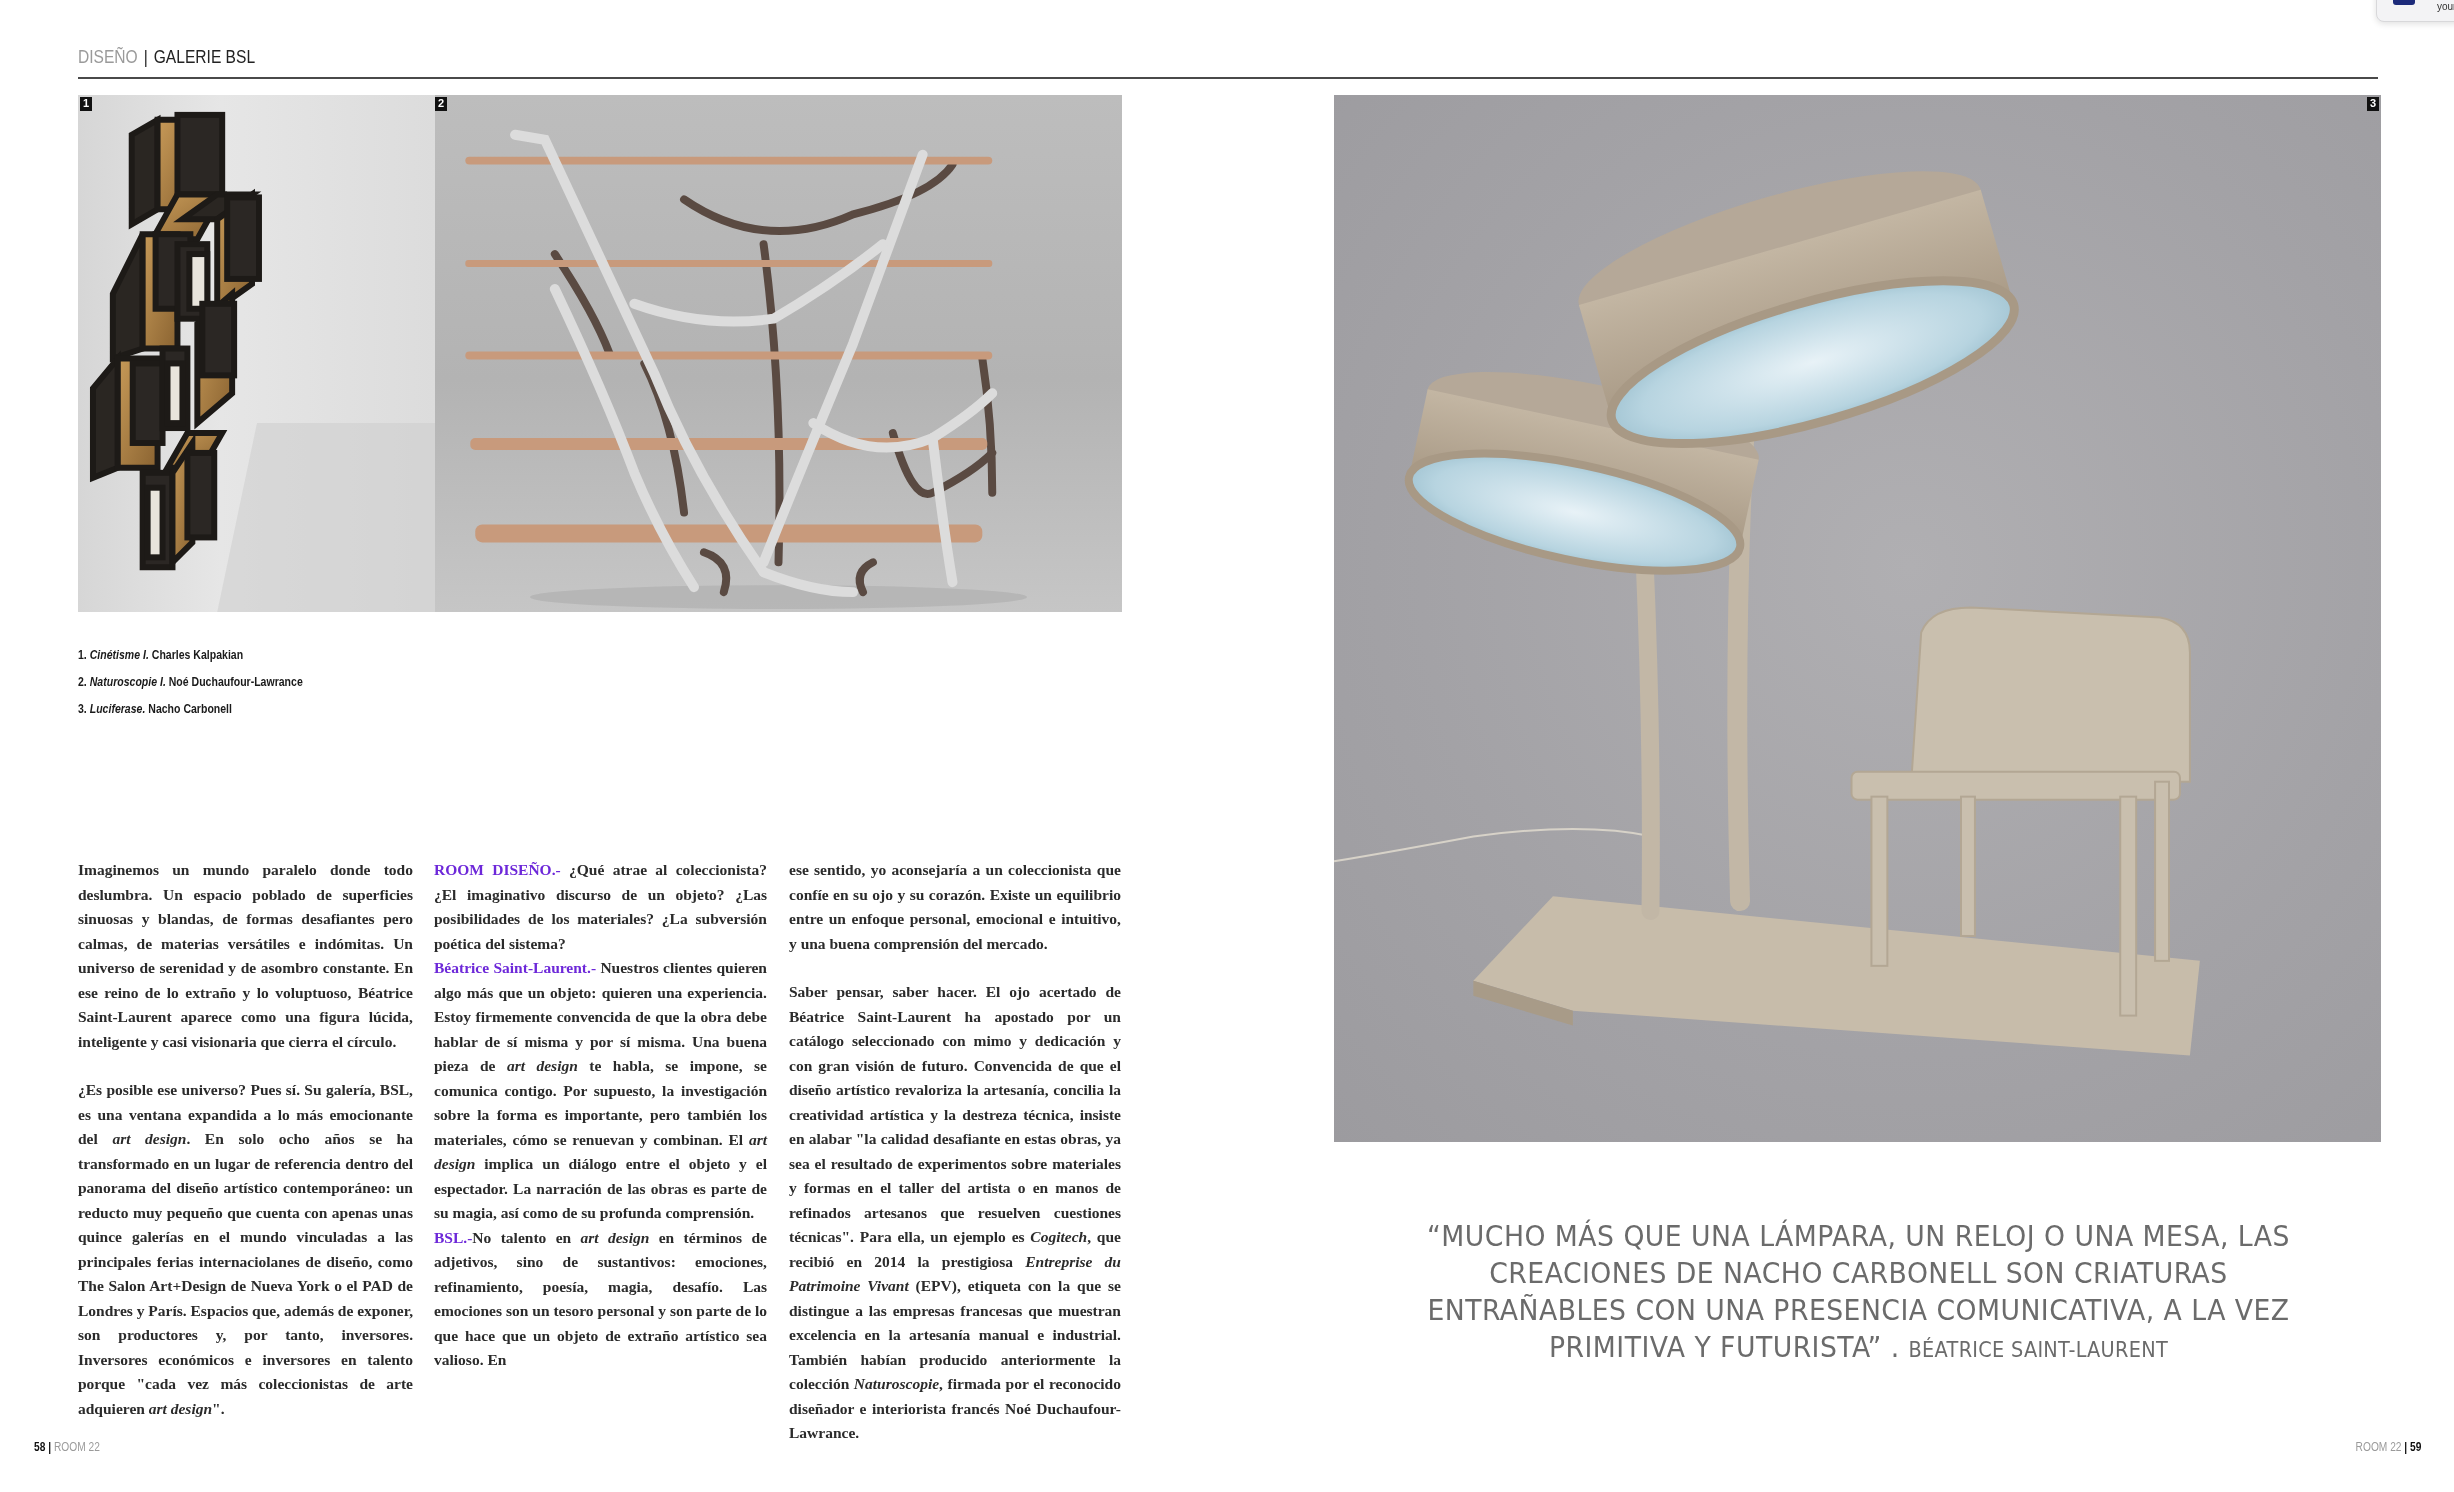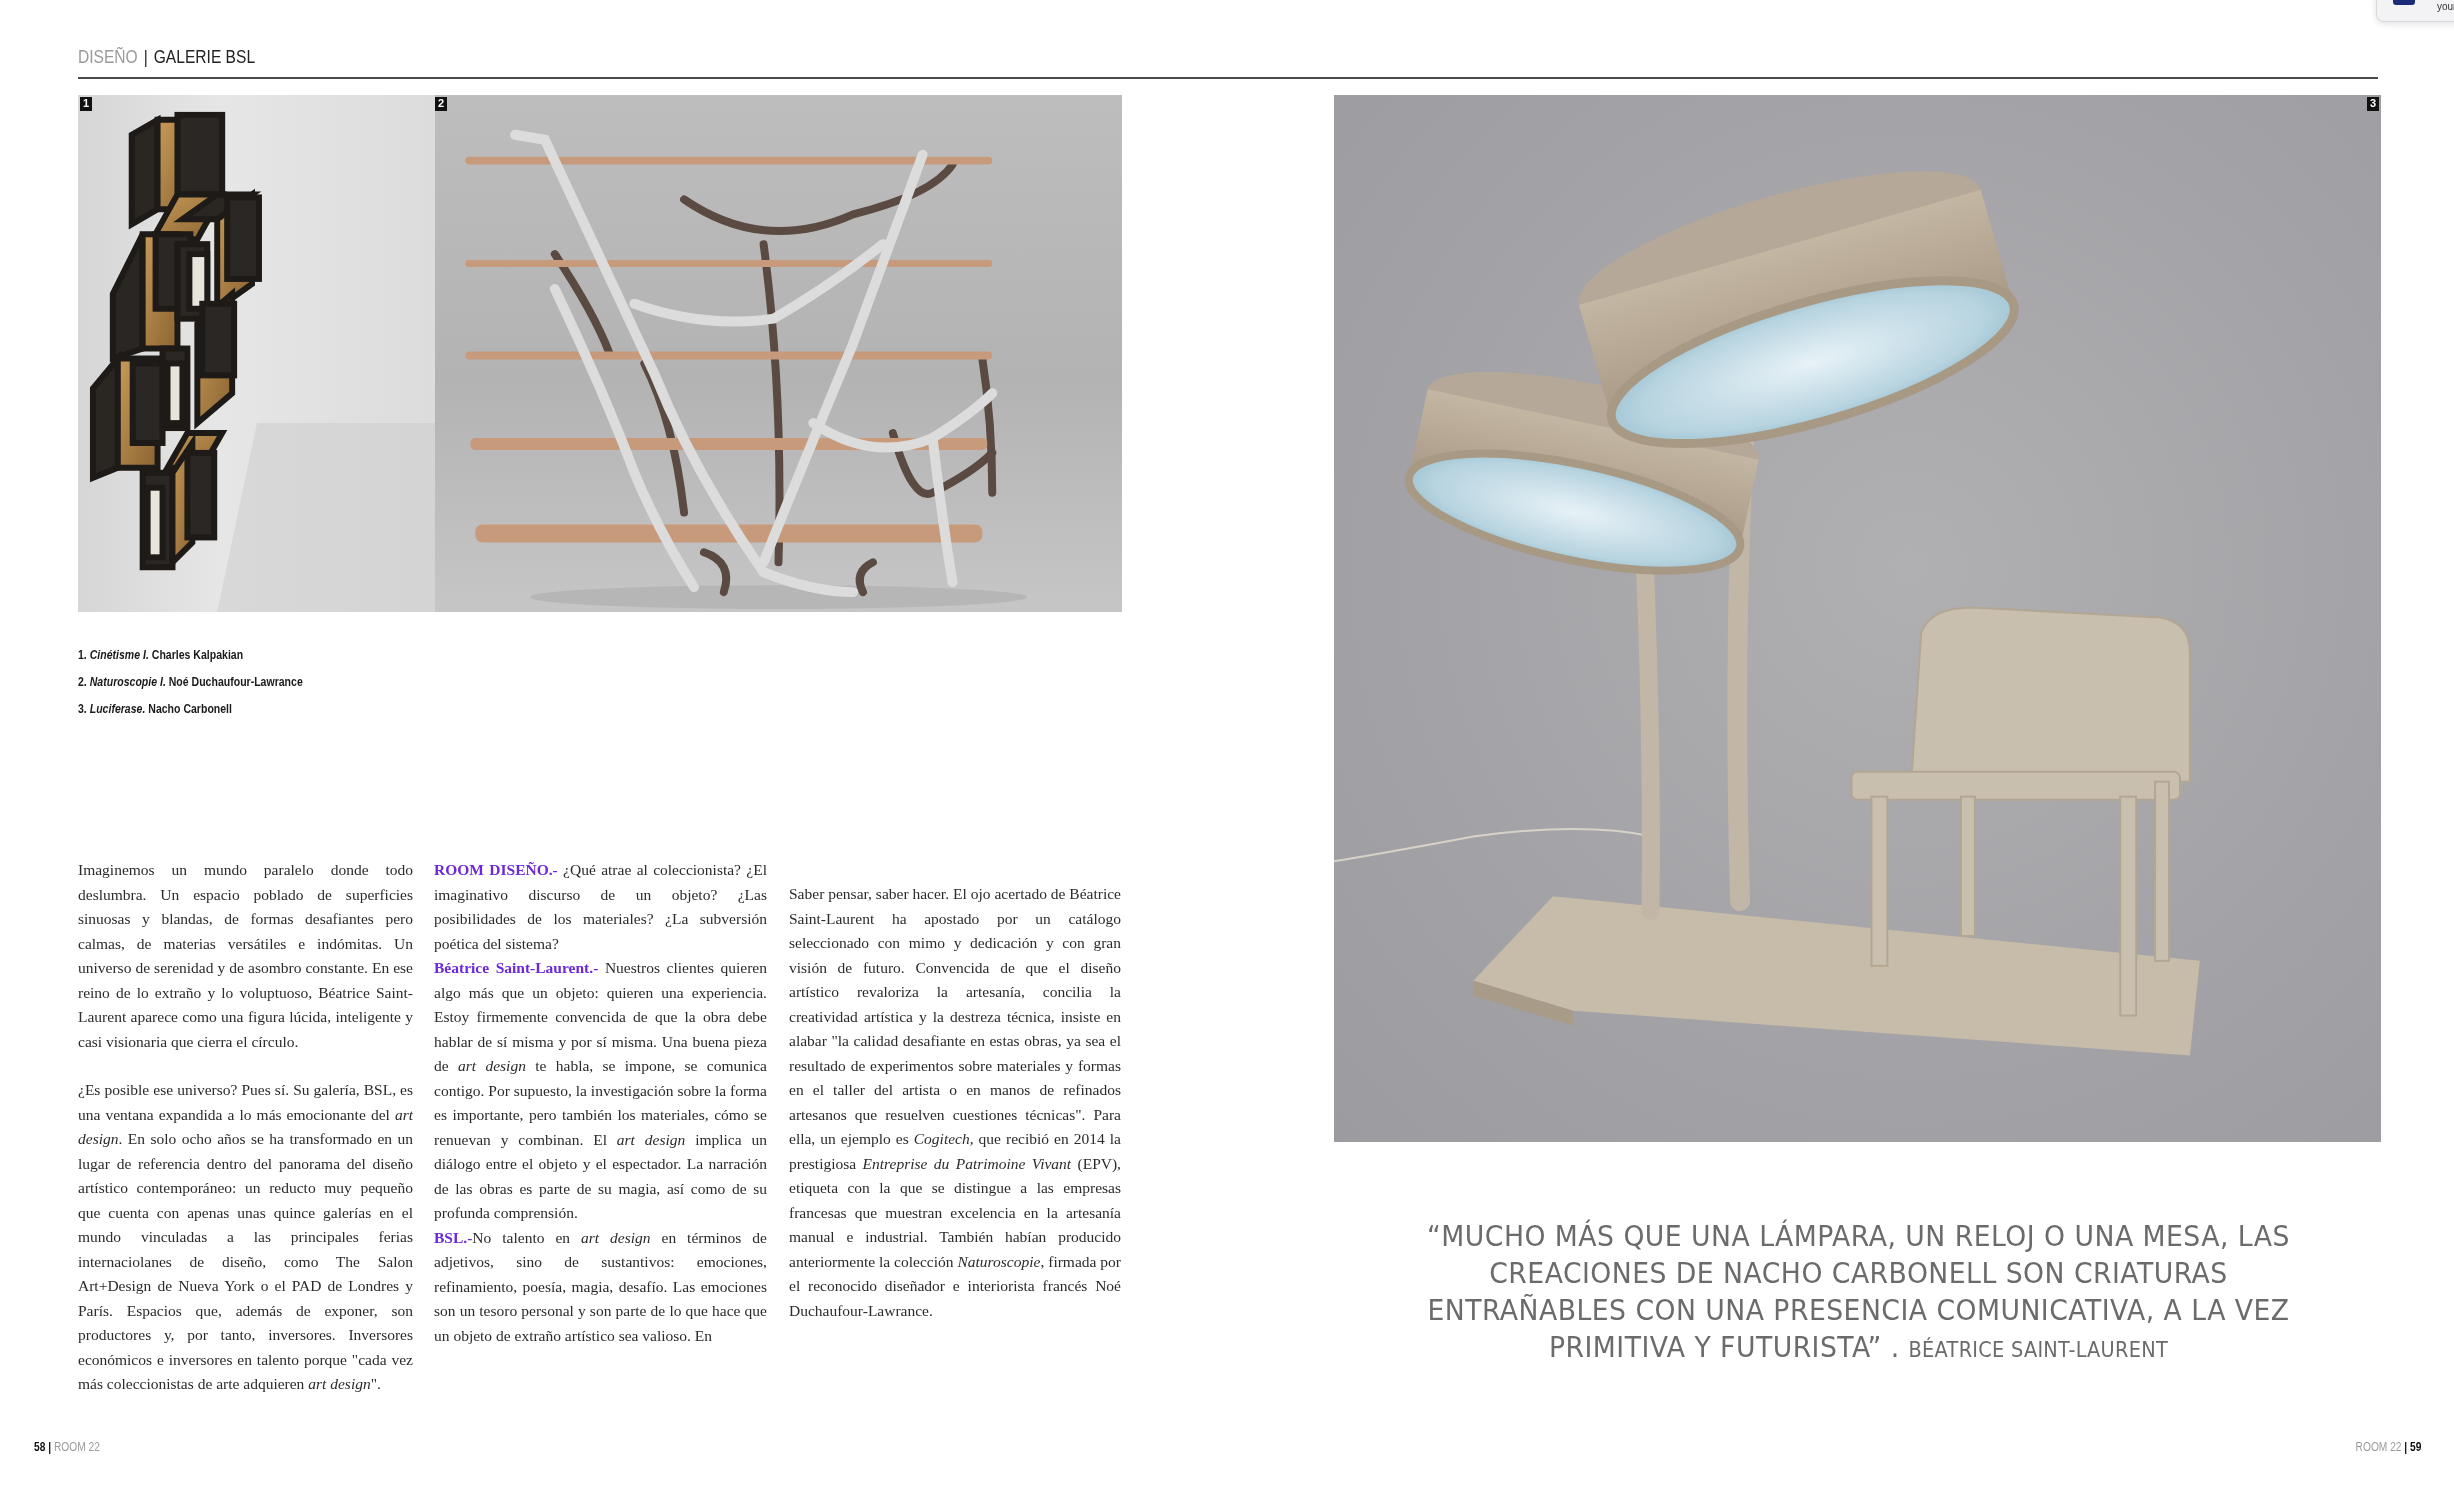--- a/index.html
+++ b/index.html
@@ -15,21 +15,21 @@
   .photo { position: absolute; overflow: hidden; }
   .photo-1 { left: 78px; top: 95px; width: 357px; height: 517px; background: linear-gradient(90deg, #d6d6d6 0%, #e6e6e6 40%, #dcdcdc 100%); }
   .photo-2 { left: 435px; top: 95px; width: 687px; height: 517px; background: linear-gradient(180deg, #bdbdbd 0%, #b3b3b3 55%, #c6c6c6 100%); }
   .photo-3 { left: 1334px; top: 95px; width: 1047px; height: 1047px; background: radial-gradient(ellipse at 55% 45%, #b0afb2 0%, #a3a2a6 60%, #9c9b9f 100%); }
 
   .num-tag { position: absolute; background: #111; color: #fff; font-family: "Liberation Sans", sans-serif; font-weight: bold; font-size: 11px; line-height: 13px; width: 12px; height: 14px; text-align: center; z-index: 3; }
 
   .caption-list { position: absolute; left: 78px; top: 642px; font-family: "Liberation Sans", sans-serif; font-size: 12.4px; font-weight: bold; color: #1a1a1a; line-height: 27px; transform: scaleX(0.85); transform-origin: left; }
   .caption-list .title { font-style: italic; }
 
-  .column { position: absolute; top: 858px; width: 335px; font-size: 15.5px; line-height: 24.5px; text-align: justify; hyphens: auto; color: #2b2b2b; }
+  .column { position: absolute; top: 858px; width: 335px; font-size: 15.5px; line-height: 24.5px; text-align: justify; hyphens: auto; color: #2b2b2b; font-weight: bold; }
   .col-1 { left: 78px; }
   .col-2 { left: 434px; width: 333px; }
   .col-3 { left: 789px; width: 332px; }
   .column p { margin: 0; }
   .column p.gap { margin-top: 24px; }
   .column b { color: #6d28d9; }
   .column i { font-style: italic; }
 
   .pull-quote { position: absolute; left: 1373px; top: 1218px; width: 971px; text-align: center; font-family: "DejaVu Sans", sans-serif; font-size: 29px; line-height: 37px; color: #6b6b6b; letter-spacing: 0.5px; transform: scaleX(0.92); transform-origin: center; }
   .pull-quote .attribution { font-size: 21px; letter-spacing: 0.3px; }
@@ -205,20 +205,21 @@
   <p class="gap"><span>¿Es posible ese universo? Pues sí. Su galería, BSL, es una ventana expandida a lo más emocionante del </span><i>art design</i><span>. En solo ocho años se ha transformado en un lugar de referencia dentro del panorama del diseño artístico contemporáneo: un reducto muy pequeño que cuenta con apenas unas quince galerías en el mundo vinculadas a las principales ferias internaciolanes de diseño, como The Salon Art+Design de Nueva York o el PAD de Londres y París. Espacios que, además de exponer, son productores y, por tanto, inversores. Inversores económicos e inversores en talento porque "cada vez más coleccionistas de arte adquieren </span><i>art design</i><span>".</span></p>
 </div>
 
 <div class="column col-2">
   <p><b>ROOM DISEÑO.-</b><span> ¿Qué atrae al coleccionista? ¿El imaginativo discurso de un objeto? ¿Las posibilidades de los materiales? ¿La subversión poética del sistema?</span></p>
   <p><b>Béatrice Saint-Laurent.-</b><span> Nuestros clientes quieren algo más que un objeto: quieren una experiencia. Estoy firmemente convencida de que la obra debe hablar de sí misma y por sí misma. Una buena pieza de </span><i>art design</i><span> te habla, se impone, se comunica contigo. Por supuesto, la investigación sobre la forma es importante, pero también los materiales, cómo se renuevan y combinan. El </span><i>art design</i><span> implica un diálogo entre el objeto y el espectador. La narración de las obras es parte de su magia, así como de su profunda comprensión.</span></p>
   <p><b>BSL.-</b><span>No talento en </span><i>art design</i><span> en términos de adjetivos, sino de sustantivos: emociones, refinamiento, poesía, magia, desafío. Las emociones son un tesoro personal y son parte de lo que hace que un objeto de extraño artístico sea valioso. En</span></p>
 </div>
 
 <div class="column col-3">
+  <p>ese sentido, yo aconsejaría a un coleccionista que confíe en su ojo y su corazón. Existe un equilibrio entre un enfoque personal, emocional e intuitivo, y una buena comprensión del mercado.</p>
   <p class="gap"><span>Saber pensar, saber hacer. El ojo acertado de Béatrice Saint-Laurent ha apostado por un catálogo seleccionado con mimo y dedicación y con gran visión de futuro. Convencida de que el diseño artístico revaloriza la artesanía, concilia la creatividad artística y la destreza técnica, insiste en alabar "la calidad desafiante en estas obras, ya sea el resultado de experimentos sobre materiales y formas en el taller del artista o en manos de refinados artesanos que resuelven cuestiones técnicas". Para ella, un ejemplo es </span><i>Cogitech</i><span>, que recibió en 2014 la prestigiosa </span><i>Entreprise du Patrimoine Vivant</i><span> (EPV), etiqueta con la que se distingue a las empresas francesas que muestran excelencia en la artesanía manual e industrial. También habían producido anteriormente la colección </span><i>Naturoscopie</i><span>, firmada por el reconocido diseñador e interiorista francés Noé Duchaufour-Lawrance.</span></p>
 </div>
 
 <div class="pull-quote">
   <span>“MUCHO MÁS QUE UNA LÁMPARA, UN RELOJ O UNA MESA, LAS CREACIONES DE NACHO CARBONELL SON CRIATURAS ENTRAÑABLES CON UNA PRESENCIA COMUNICATIVA, A LA VEZ PRIMITIVA Y FUTURISTA” .</span>
   <span class="attribution">BÉATRICE SAINT-LAURENT</span>
 </div>
 
 <div class="folio folio-left">
   <span class="pg">58</span>

